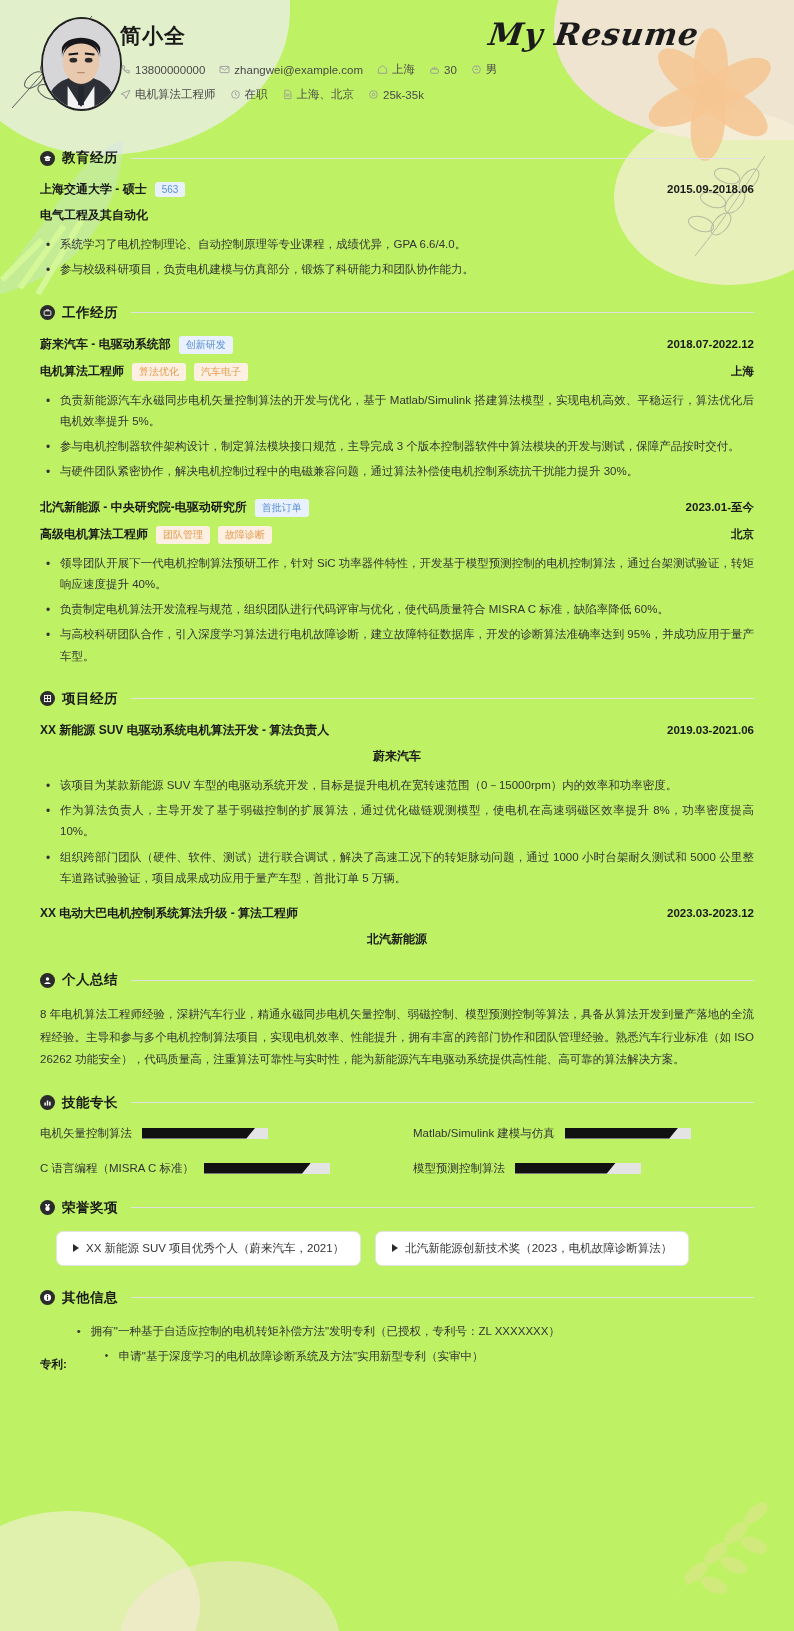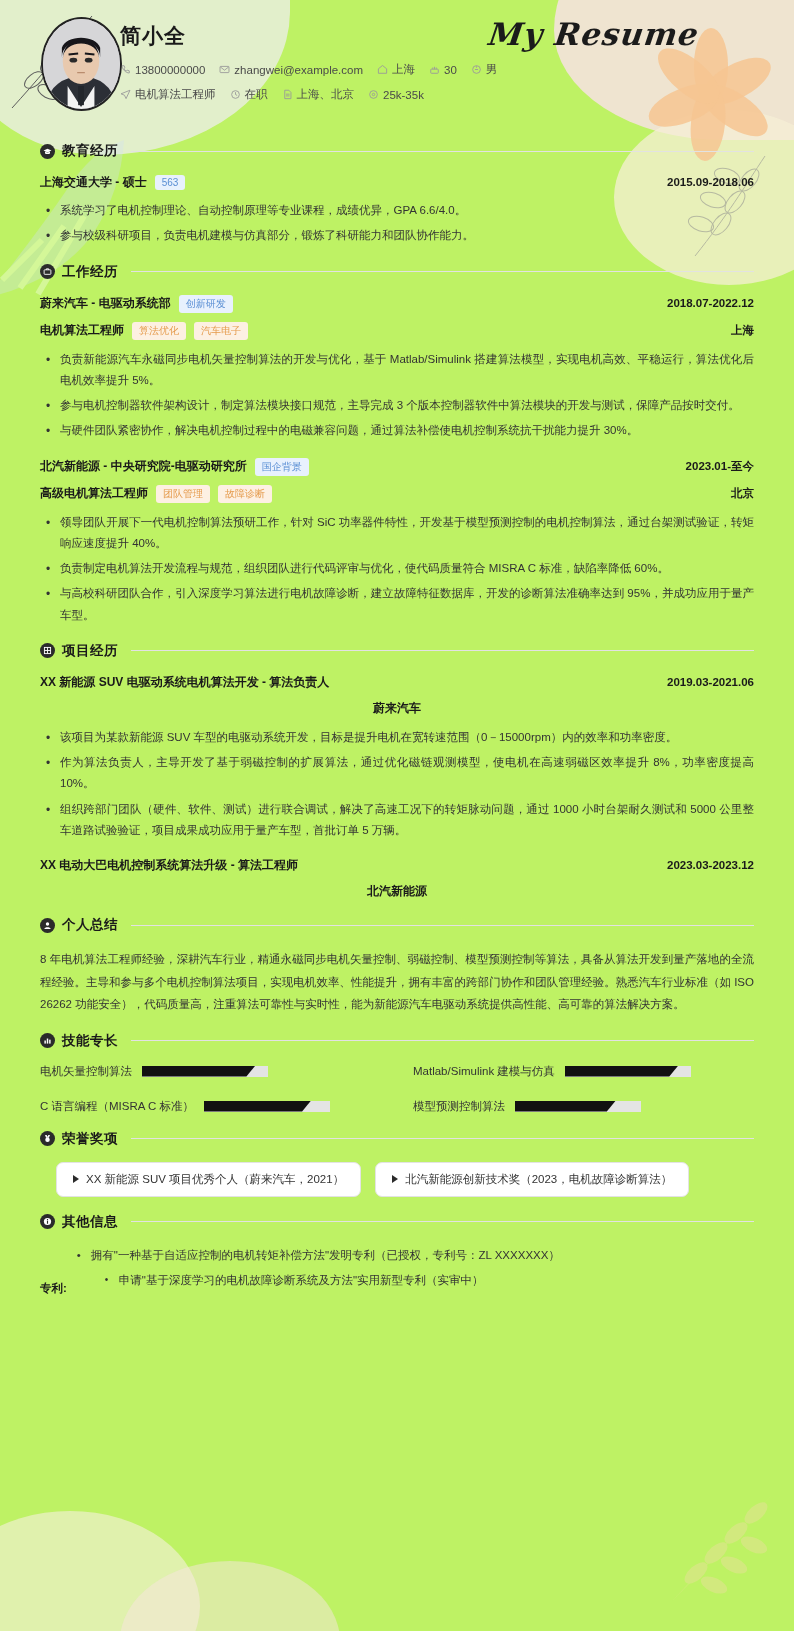--- a/index.html
+++ b/index.html
@@ -106,21 +106,21 @@
     font-style: italic; font-weight: 700;
     font-size: 31px; color: #1b1b1b;
     letter-spacing: 1px;
     transform: skewX(-8deg);
     z-index: 3;
   }
 
   
   .content { position: relative; z-index: 2; padding: 0 40px 26px 40px; }
 
-  .section { margin-top: 16px; }
+  .section { margin-top: 23px; }
   .section-head {
     display: flex; align-items: center; gap: 7px;
     margin-bottom: 14px;
   }
   .section-icon {
     width: 15px; height: 15px; border-radius: 50%;
     background: #2b2b2b; color: #fff;
     display: inline-flex; align-items: center; justify-content: center;
     flex: 0 0 auto;
   }
@@ -400,20 +400,21 @@
         <span class="section-title">教育经历</span>
         <span class="section-rule"></span>
       </div>
 
       <div class="entry">
         <div class="entry-line">
           <span class="entry-title">上海交通大学 - 硕士</span>
           <span class="tag tag-blue">563</span>
           <span class="entry-right">2015.09-2018.06</span>
         </div>
+        <div class="entry-major">电气工程及其自动化</div>
         <ul class="bullets">
           <li>系统学习了电机控制理论、自动控制原理等专业课程，成绩优异，GPA 6.6/4.0。</li>
           <li>参与校级科研项目，负责电机建模与仿真部分，锻炼了科研能力和团队协作能力。</li>
         </ul>
       </div>
     </div>
 
     <div class="section">
       <div class="section-head">
         <span class="section-icon">
@@ -441,21 +442,21 @@
         <ul class="bullets">
           <li>负责新能源汽车永磁同步电机矢量控制算法的开发与优化，基于 Matlab/Simulink 搭建算法模型，实现电机高效、平稳运行，算法优化后电机效率提升 5%。</li>
           <li>参与电机控制器软件架构设计，制定算法模块接口规范，主导完成 3 个版本控制器软件中算法模块的开发与测试，保障产品按时交付。</li>
           <li>与硬件团队紧密协作，解决电机控制过程中的电磁兼容问题，通过算法补偿使电机控制系统抗干扰能力提升 30%。</li>
         </ul>
       </div>
 
       <div class="entry">
         <div class="entry-line">
           <span class="entry-title">北汽新能源 - 中央研究院-电驱动研究所</span>
-          <span class="tag tag-blue">国企背景</span>
+          <span class="tag tag-blue">首批订单</span>
           <span class="entry-right">2023.01-至今</span>
         </div>
         <div class="entry-line">
           <span class="entry-sub">高级电机算法工程师</span>
           <span class="tag tag-orange">团队管理</span>
           <span class="tag tag-orange">故障诊断</span>
           <span class="entry-right">北京</span>
         </div>
         <ul class="bullets">
           <li>领导团队开展下一代电机控制算法预研工作，针对 SiC 功率器件特性，开发基于模型预测控制的电机控制算法，通过台架测试验证，转矩响应速度提升 40%。</li>

